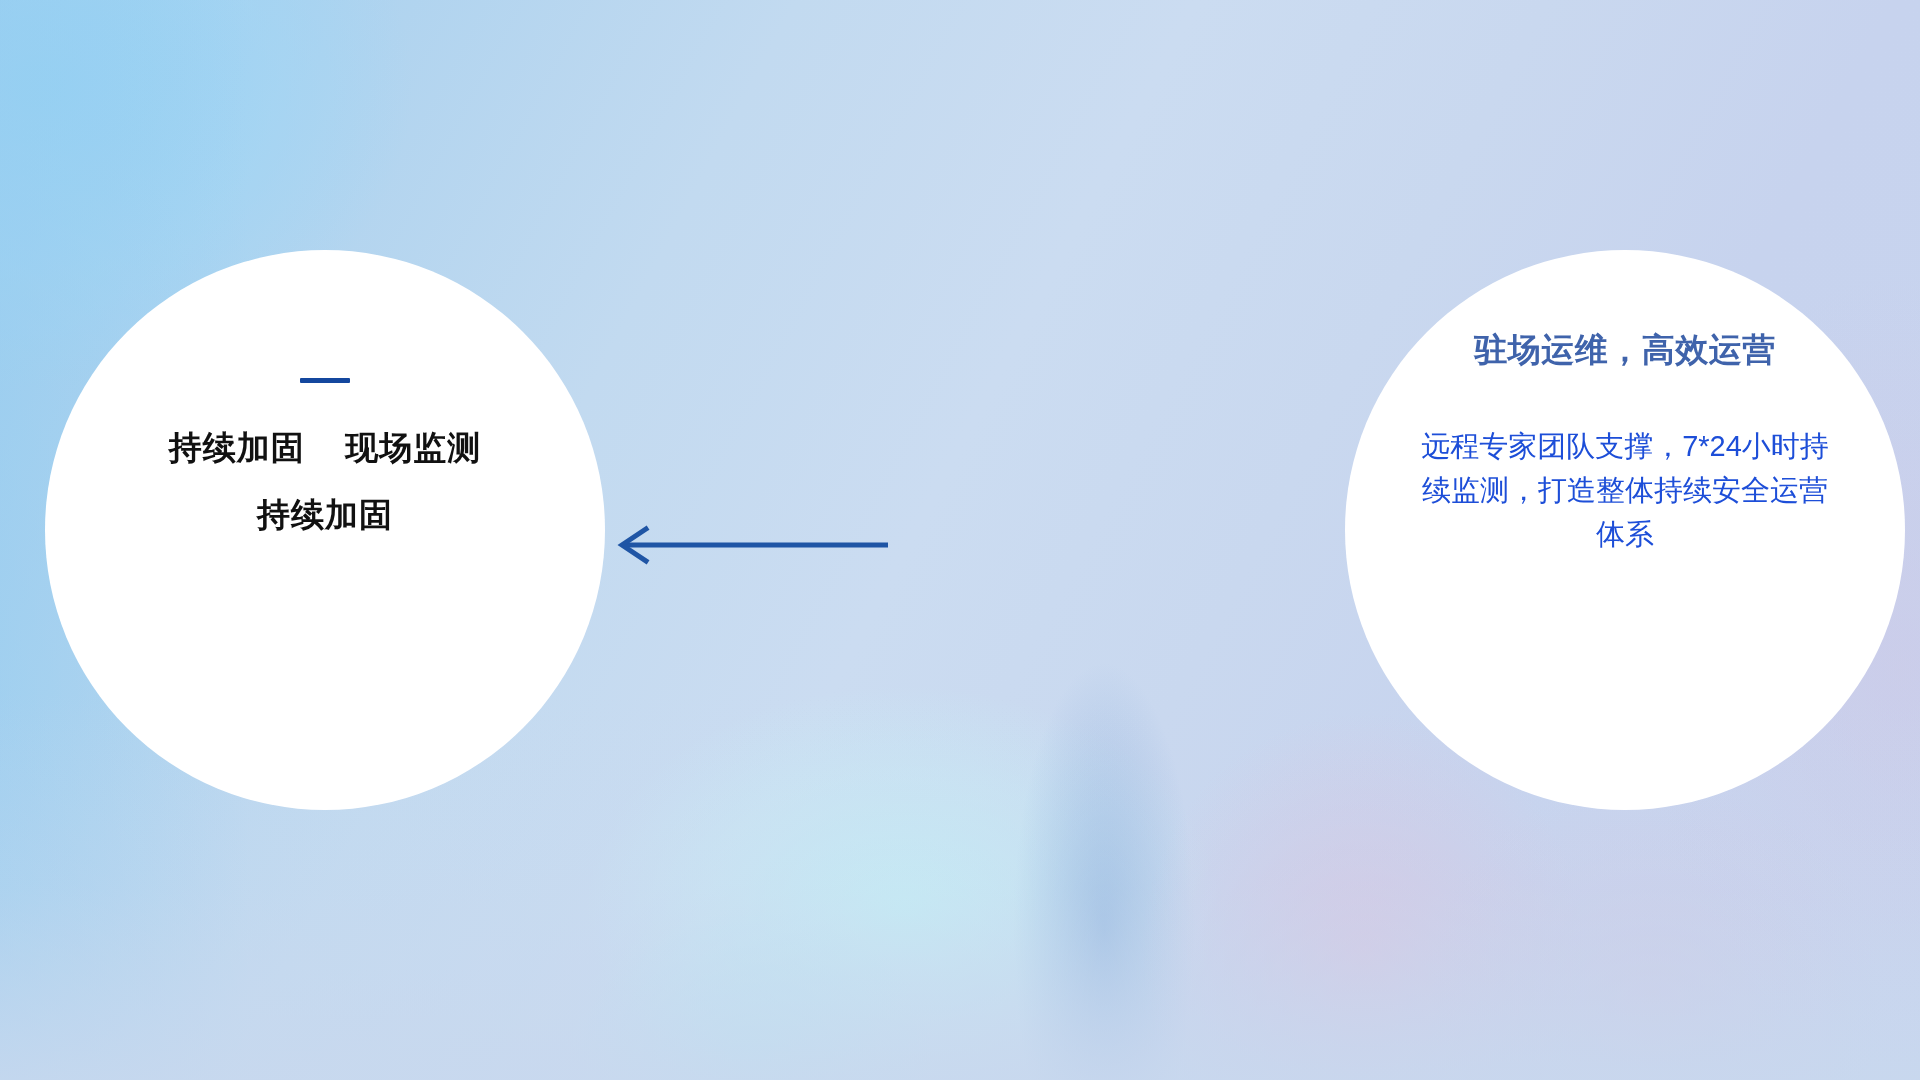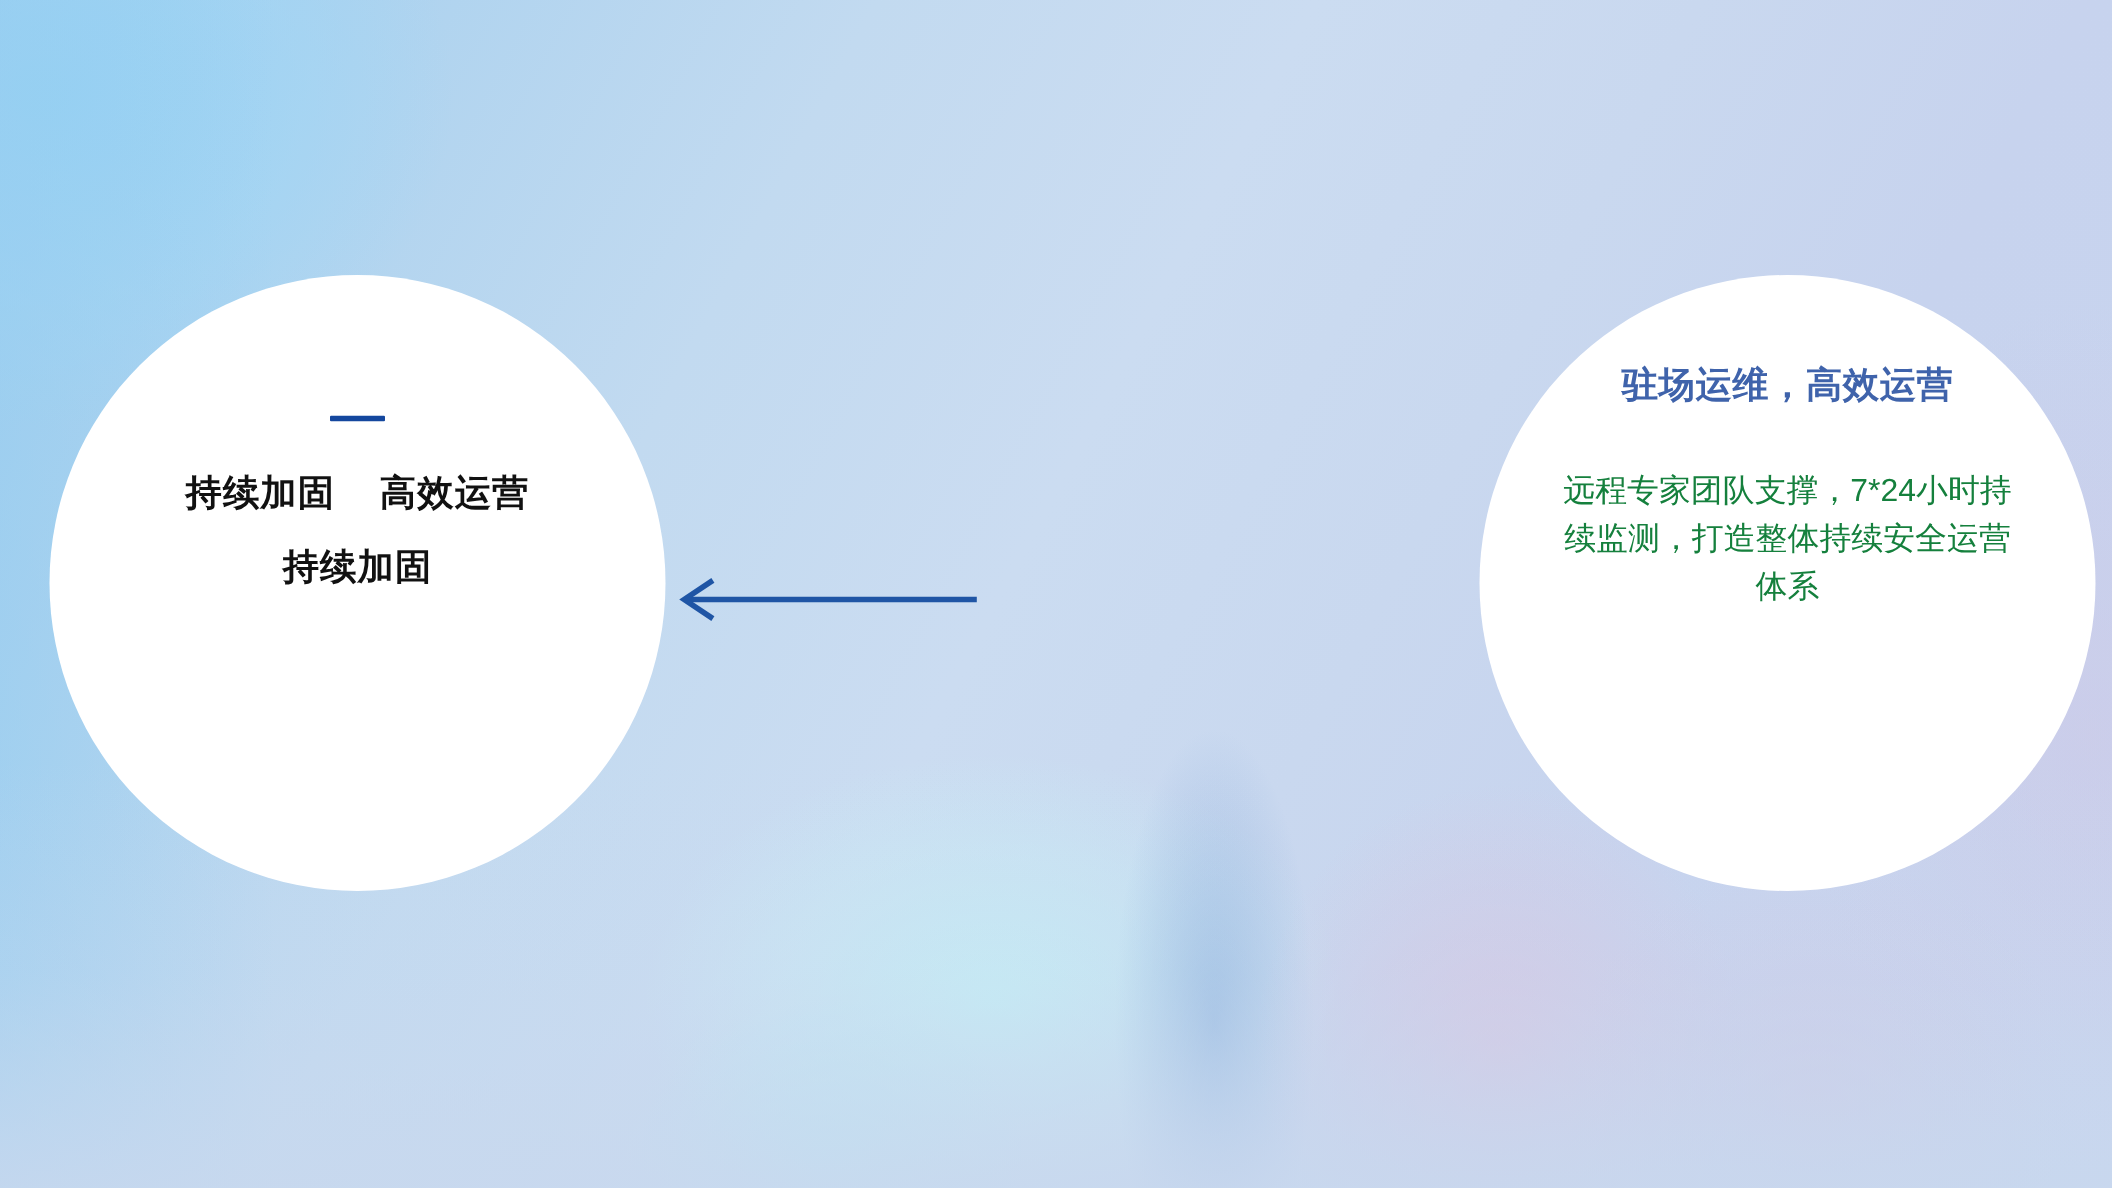--- a/index.html
+++ b/index.html
@@ -185,21 +185,21 @@
     font-size: 33px;
     font-weight: bold;
     color: #3f63ab;
     letter-spacing: 0.5px;
     line-height: 1.1;
     margin-bottom: 56px;
     white-space: nowrap;
   }
   #right-body {
     font-size: 29px;
-    color: #15803d;
+    color: #1d4ed8;
     line-height: 1.52;
     width: 410px;
     word-break: break-all;
   }
 
   
   #flow-arrow {
     position: absolute;
     left: 600px;
     top: 515px;
@@ -219,21 +219,21 @@
   <div class="bg-layer" id="bg-glow-cyan2"></div>
   <div class="bg-layer" id="bg-glow-blueband"></div>
   <div class="bg-layer" id="bg-glow-pink"></div>
   <div class="bg-layer" id="bg-glow-pink2"></div>
   <div class="bg-layer" id="bg-glow-lav-right"></div>
   <div class="bg-layer" id="bg-glow-bottom"></div>
 
   <div class="circle" id="circle-left">
     <div id="left-content">
       <div id="divider-dash"></div>
-      <div class="left-line">持续加固    高效运营</div>
+      <div class="left-line">持续加固    现场监测</div>
       <div class="left-line" id="left-line-3">持续加固</div>
     </div>
   </div>
 
 
   <div class="circle" id="circle-right">
     <div id="right-content">
       <div id="right-title">驻场运维，高效运营</div>
       <div id="right-body">远程专家团队支撑，7*24小时持续监测，打造整体持续安全运营体系</div>
     </div>

